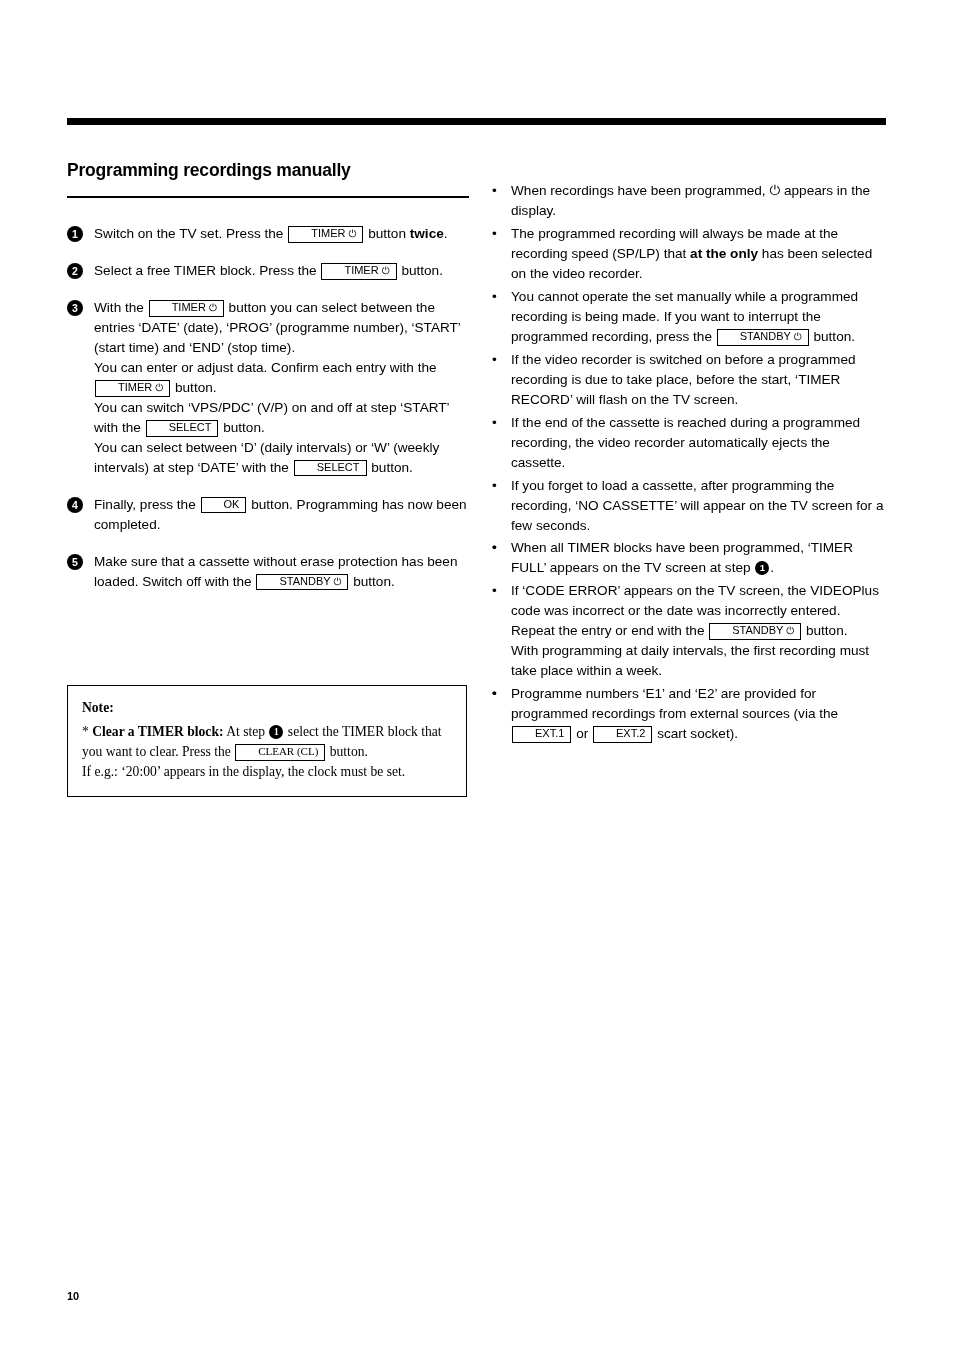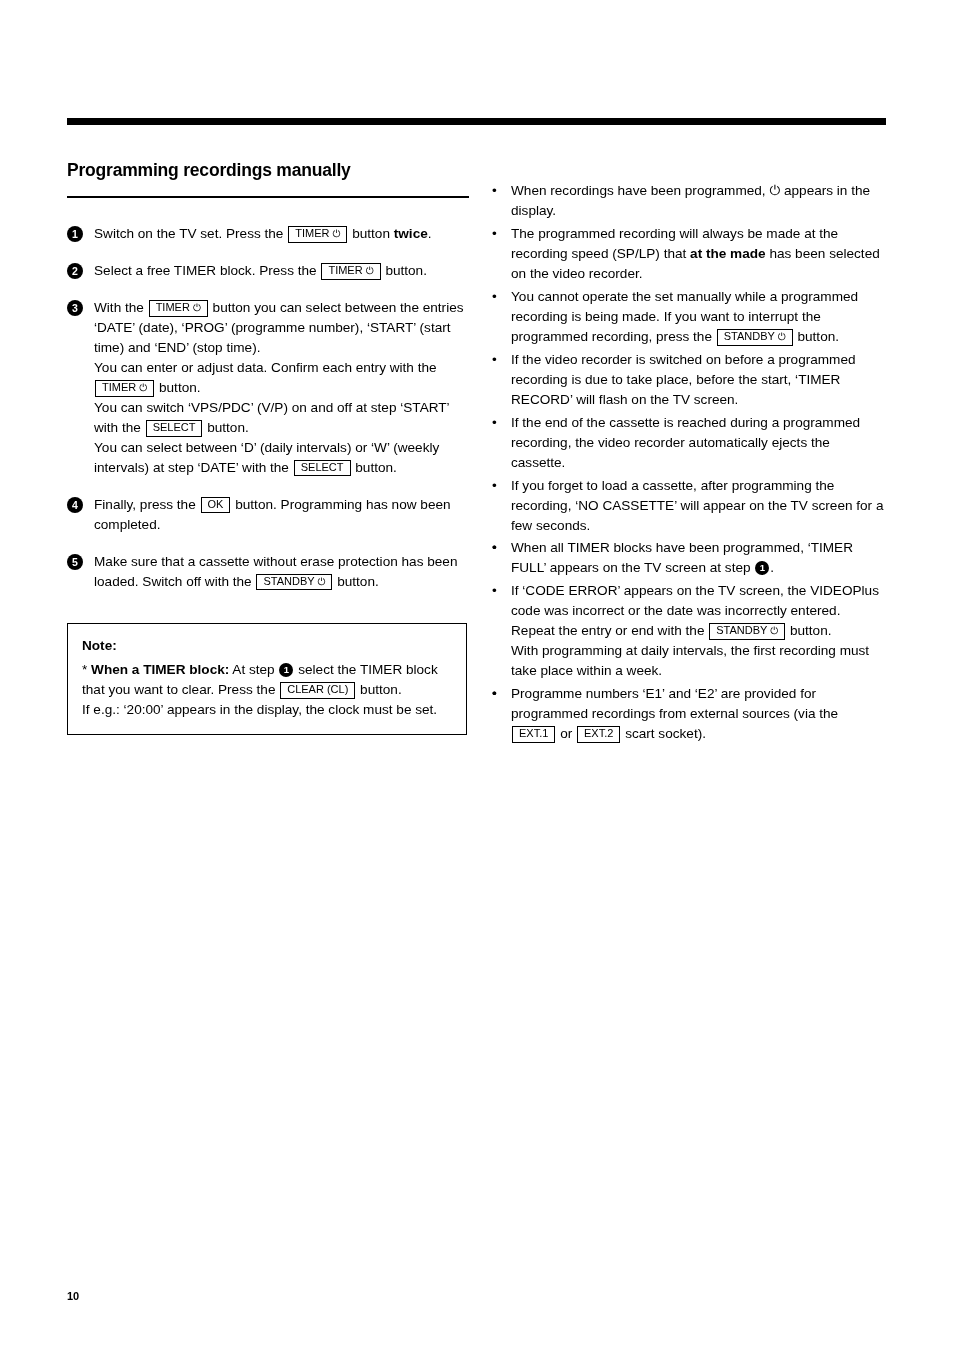--- a/index.html
+++ b/index.html
@@ -81,45 +81,46 @@
     font-size: 9.5px;
     font-weight: bold;
     text-align: center;
     line-height: 14px;
     vertical-align: 1px;
     margin: 0 1px;
   }
   .key {
     display: inline-block;
     border: 1px solid #000;
-    padding: 0px 6px 1px 6px;
+    padding: 0px 6px 1px 22px;
     font-size: 11px;
     line-height: 1.25;
     vertical-align: 1px;
     white-space: nowrap;
     background: #fff;
     margin: 0 1px;
   }
   .key .pw {
     font-size: 10px;
     vertical-align: 0px;
   }
   b { font-weight: bold; }
 
   
   .note-box {
     position: absolute;
     left: 67px;
-    top: 623px;
+    top: 685px;
     width: 400px;
     border: 1.5px solid #000;
     padding: 12px 14px 14px 14px;
     box-sizing: border-box;
     font-size: 13.6px;
     line-height: 1.47;
+    font-family: Liberation Serif, serif;
   }
   .note-box .note-title {
     font-weight: bold;
     margin-bottom: 4px;
   }
   .note-box p { margin: 0; }
 
   
   .bullets {
     margin-top: 21px;
@@ -159,27 +160,27 @@
         <div class="step"><span class="num">1</span><span>Switch on the TV set. Press the <span class="key">TIMER <span class="pw">⏻</span></span> button <b>twice</b>.</span></div>
         <div class="step"><span class="num">2</span><span>Select a free TIMER block. Press the <span class="key">TIMER <span class="pw">⏻</span></span> button.</span></div>
         <div class="step"><span class="num">3</span><span>With the <span class="key">TIMER <span class="pw">⏻</span></span> button you can select between the entries ‘DATE’ (date), ‘PROG’ (programme number), ‘START’ (start time) and ‘END’ (stop time).<br>You can enter or adjust data. Confirm each entry with the <span class="key">TIMER <span class="pw">⏻</span></span> button.<br>You can switch ‘VPS/PDC’ (V/P) on and off at step ‘START’ with the <span class="key">SELECT</span> button.<br>You can select between ‘D’ (daily intervals) or ‘W’ (weekly intervals) at step ‘DATE’ with the <span class="key">SELECT</span> button.</span></div>
         <div class="step"><span class="num">4</span><span>Finally, press the <span class="key">OK</span> button. Programming has now been completed.</span></div>
         <div class="step"><span class="num">5</span><span>Make sure that a cassette without erase protection has been loaded. Switch off with the <span class="key">STANDBY <span class="pw">⏻</span></span> button.</span></div>
       </div>
   </div>
 
   <div class="note-box">
     <div class="note-title">Note:</div>
-    <p id="note-body">* <b>When a TIMER block:</b> At step <span class="inline-num">1</span> select the TIMER block that you want to clear. Press the <span class="key">CLEAR (CL)</span> button.<br>If e.g.: ‘20:00’ appears in the display, the clock must be set.</p>
+    <p id="note-body">* <b>Clear a TIMER block:</b> At step <span class="inline-num">1</span> select the TIMER block that you want to clear. Press the <span class="key">CLEAR (CL)</span> button.<br>If e.g.: ‘20:00’ appears in the display, the clock must be set.</p>
   </div>
 
   <div class="col col-right">
     <div class="bullets" id="bullets-container">
         <div class="bullet"><span class="dot">•</span><span>When recordings have been programmed,  ⏻ appears in the display.</span></div>
-        <div class="bullet"><span class="dot">•</span><span>The programmed recording will always be made at the recording speed (SP/LP) that <b>at the made</b> has been selected on the video recorder.</span></div>
+        <div class="bullet"><span class="dot">•</span><span>The programmed recording will always be made at the recording speed (SP/LP) that <b>at the only</b> has been selected on the video recorder.</span></div>
         <div class="bullet"><span class="dot">•</span><span>You cannot operate the set manually while a programmed recording is being made. If you want to interrupt the programmed recording, press the <span class="key">STANDBY <span class="pw">⏻</span></span> button.</span></div>
         <div class="bullet"><span class="dot">•</span><span>If the video recorder is switched on before a programmed recording is due to take place, before the start, ‘TIMER RECORD’ will flash on the TV screen.</span></div>
         <div class="bullet"><span class="dot">•</span><span>If the end of the cassette is reached during a programmed recording, the video recorder automatically ejects the cassette.</span></div>
         <div class="bullet"><span class="dot">•</span><span>If you forget to load a cassette, after programming the recording, ‘NO CASSETTE’ will appear on the TV screen for a few seconds.</span></div>
         <div class="bullet"><span class="dot">•</span></div>
         <div class="bullet"><span class="dot">•</span><span>When all TIMER blocks have been programmed, ‘TIMER FULL’ appears on the TV screen at step <span class="inline-num">1</span>.</span></div>
         <div class="bullet"><span class="dot">•</span><span>If ‘CODE ERROR’ appears on the TV screen, the VIDEOPlus code was incorrect or the date was incorrectly entered. Repeat the entry or end with the <span class="key">STANDBY <span class="pw">⏻</span></span> button.<br>With programming at daily intervals, the first recording must take place within a week.</span></div>
         <div class="bullet"><span class="dot">•</span></div>
         <div class="bullet"><span class="dot">•</span><span>Programme numbers ‘E1’ and ‘E2’ are provided for programmed recordings from external sources (via the <span class="key">EXT.1</span> or <span class="key">EXT.2</span> scart socket).</span></div>
       </div>

